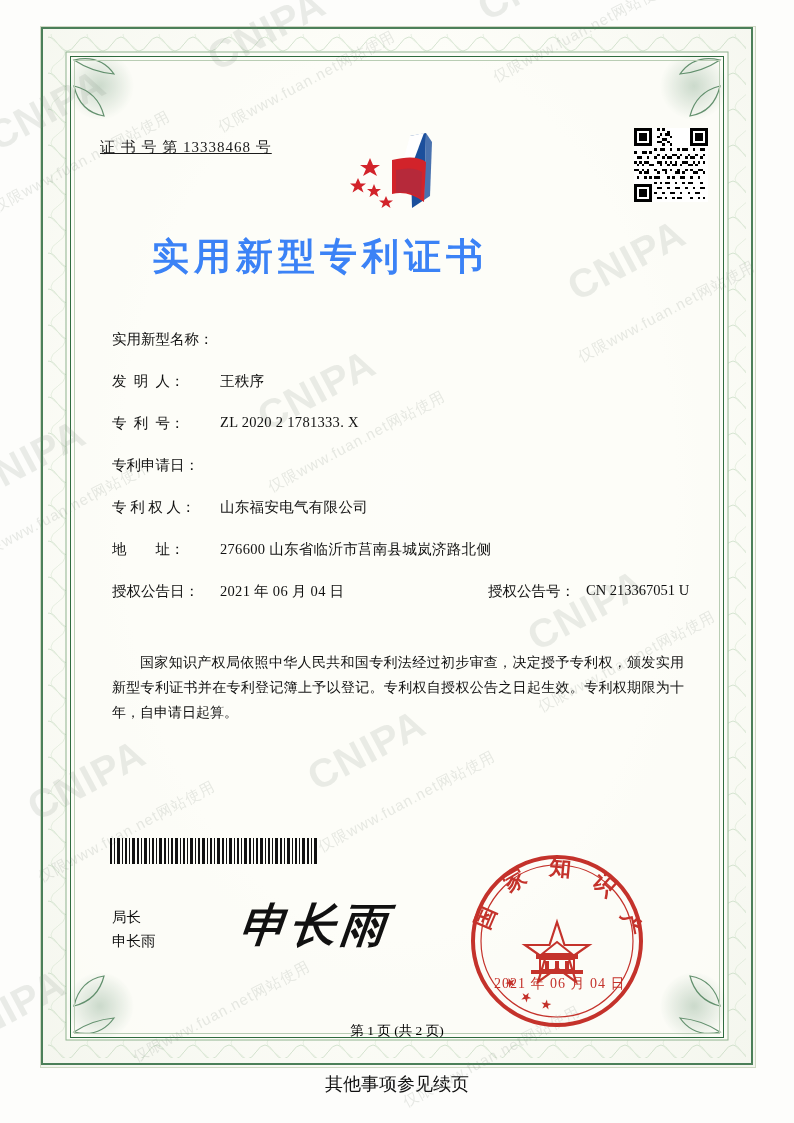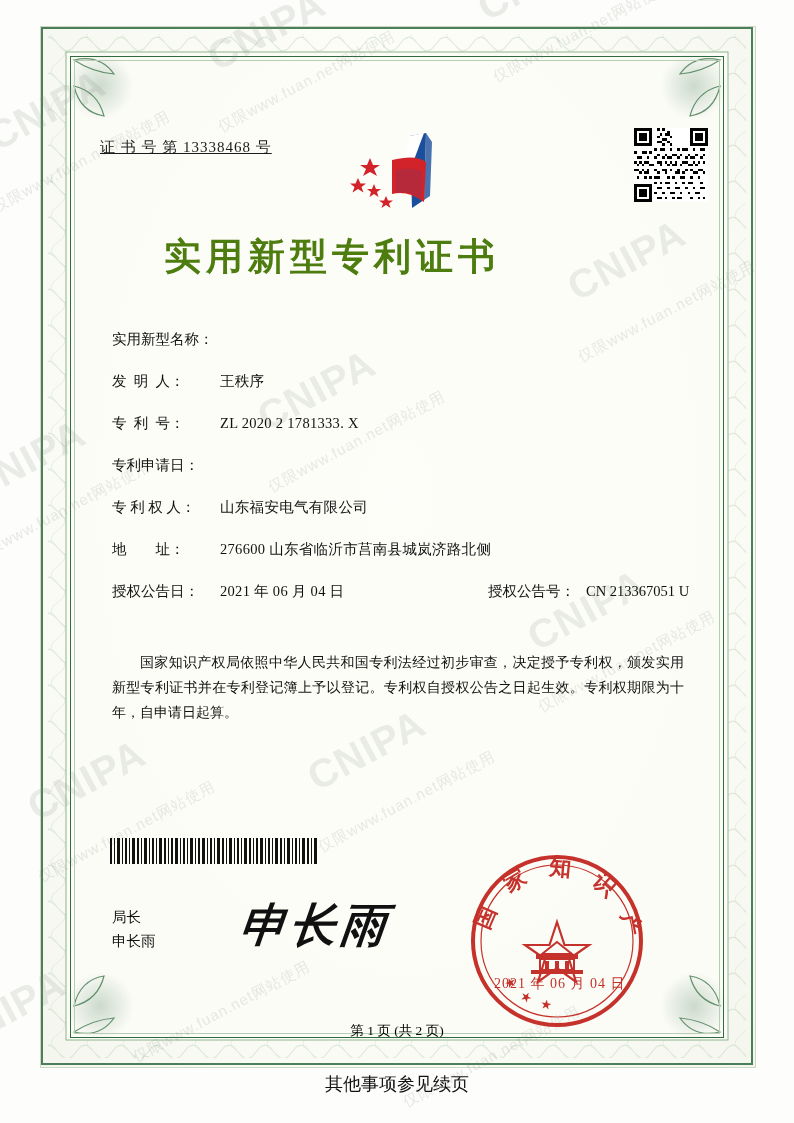--- a/index.html
+++ b/index.html
@@ -92,34 +92,33 @@
   }
 
   .title {
     position: absolute;
     left: 0; top: 232px;
     width: 640px;
     text-align: center;
     font-size: 37px;
     font-weight: bold;
     letter-spacing: 5px;
-    color: #4d7c0f;
+    color: #3b82f6;
     font-family: "DejaVu Serif", "Liberation Serif", serif;
-    padding-left: 12px;
   }
 
   
   .fields {
     position: absolute;
     left: 112px; top: 330px;
     width: 580px;
   }
   .frow {
     display: flex;
-    align-items: center;
+    align-items: flex-start;
     margin-bottom: 23px;
     font-size: 14.5px;
     color: #111;
   }
   .flabel {
     width: 108px;
     flex: 0 0 108px;
     letter-spacing: 0px;
     white-space: pre;
   }

